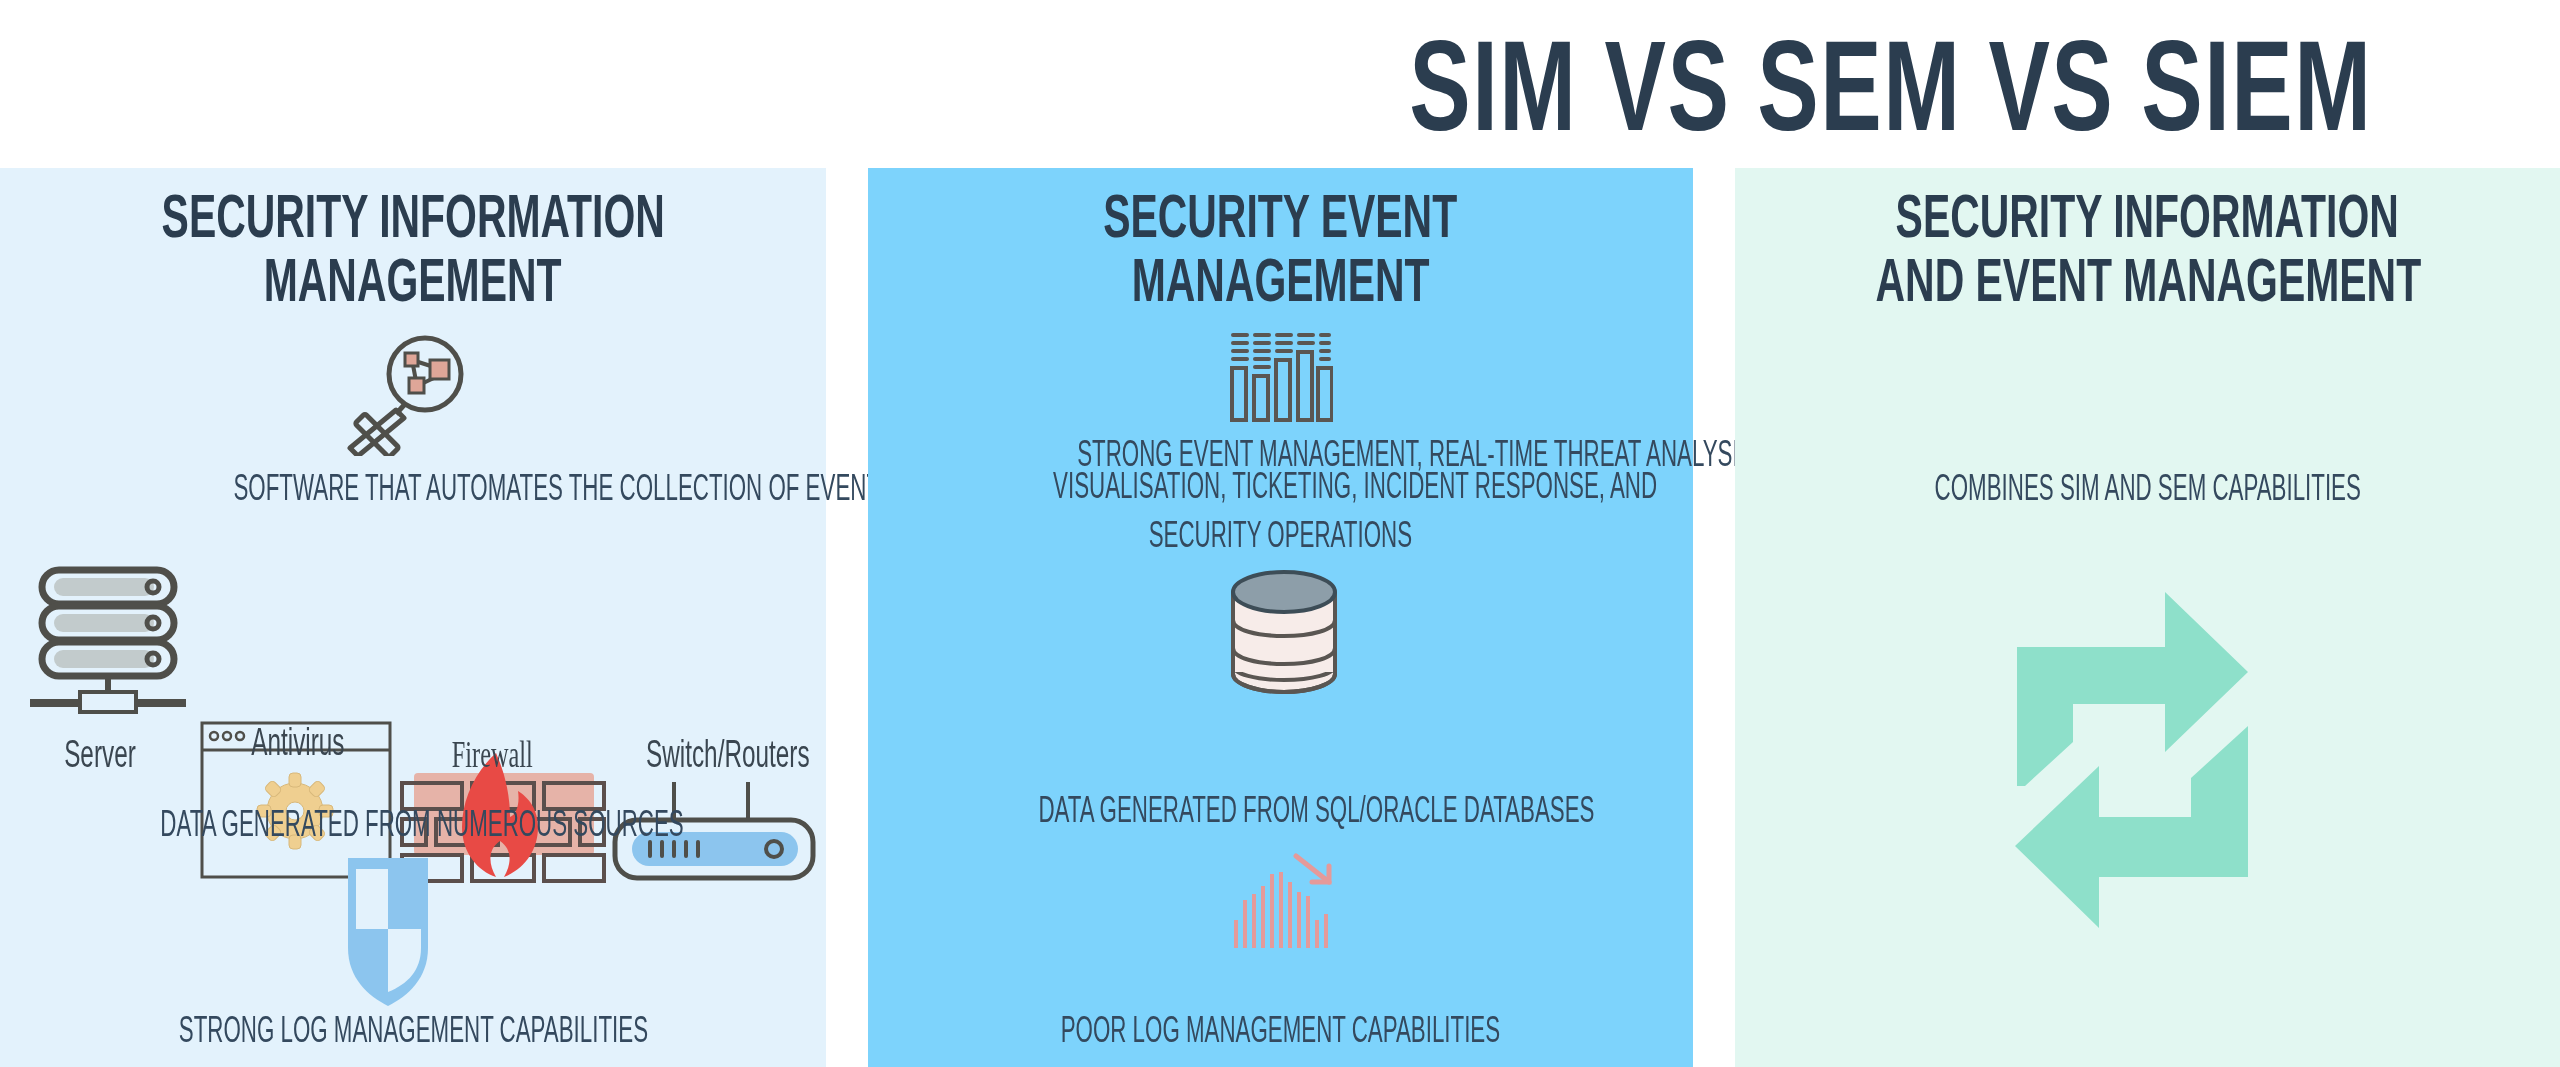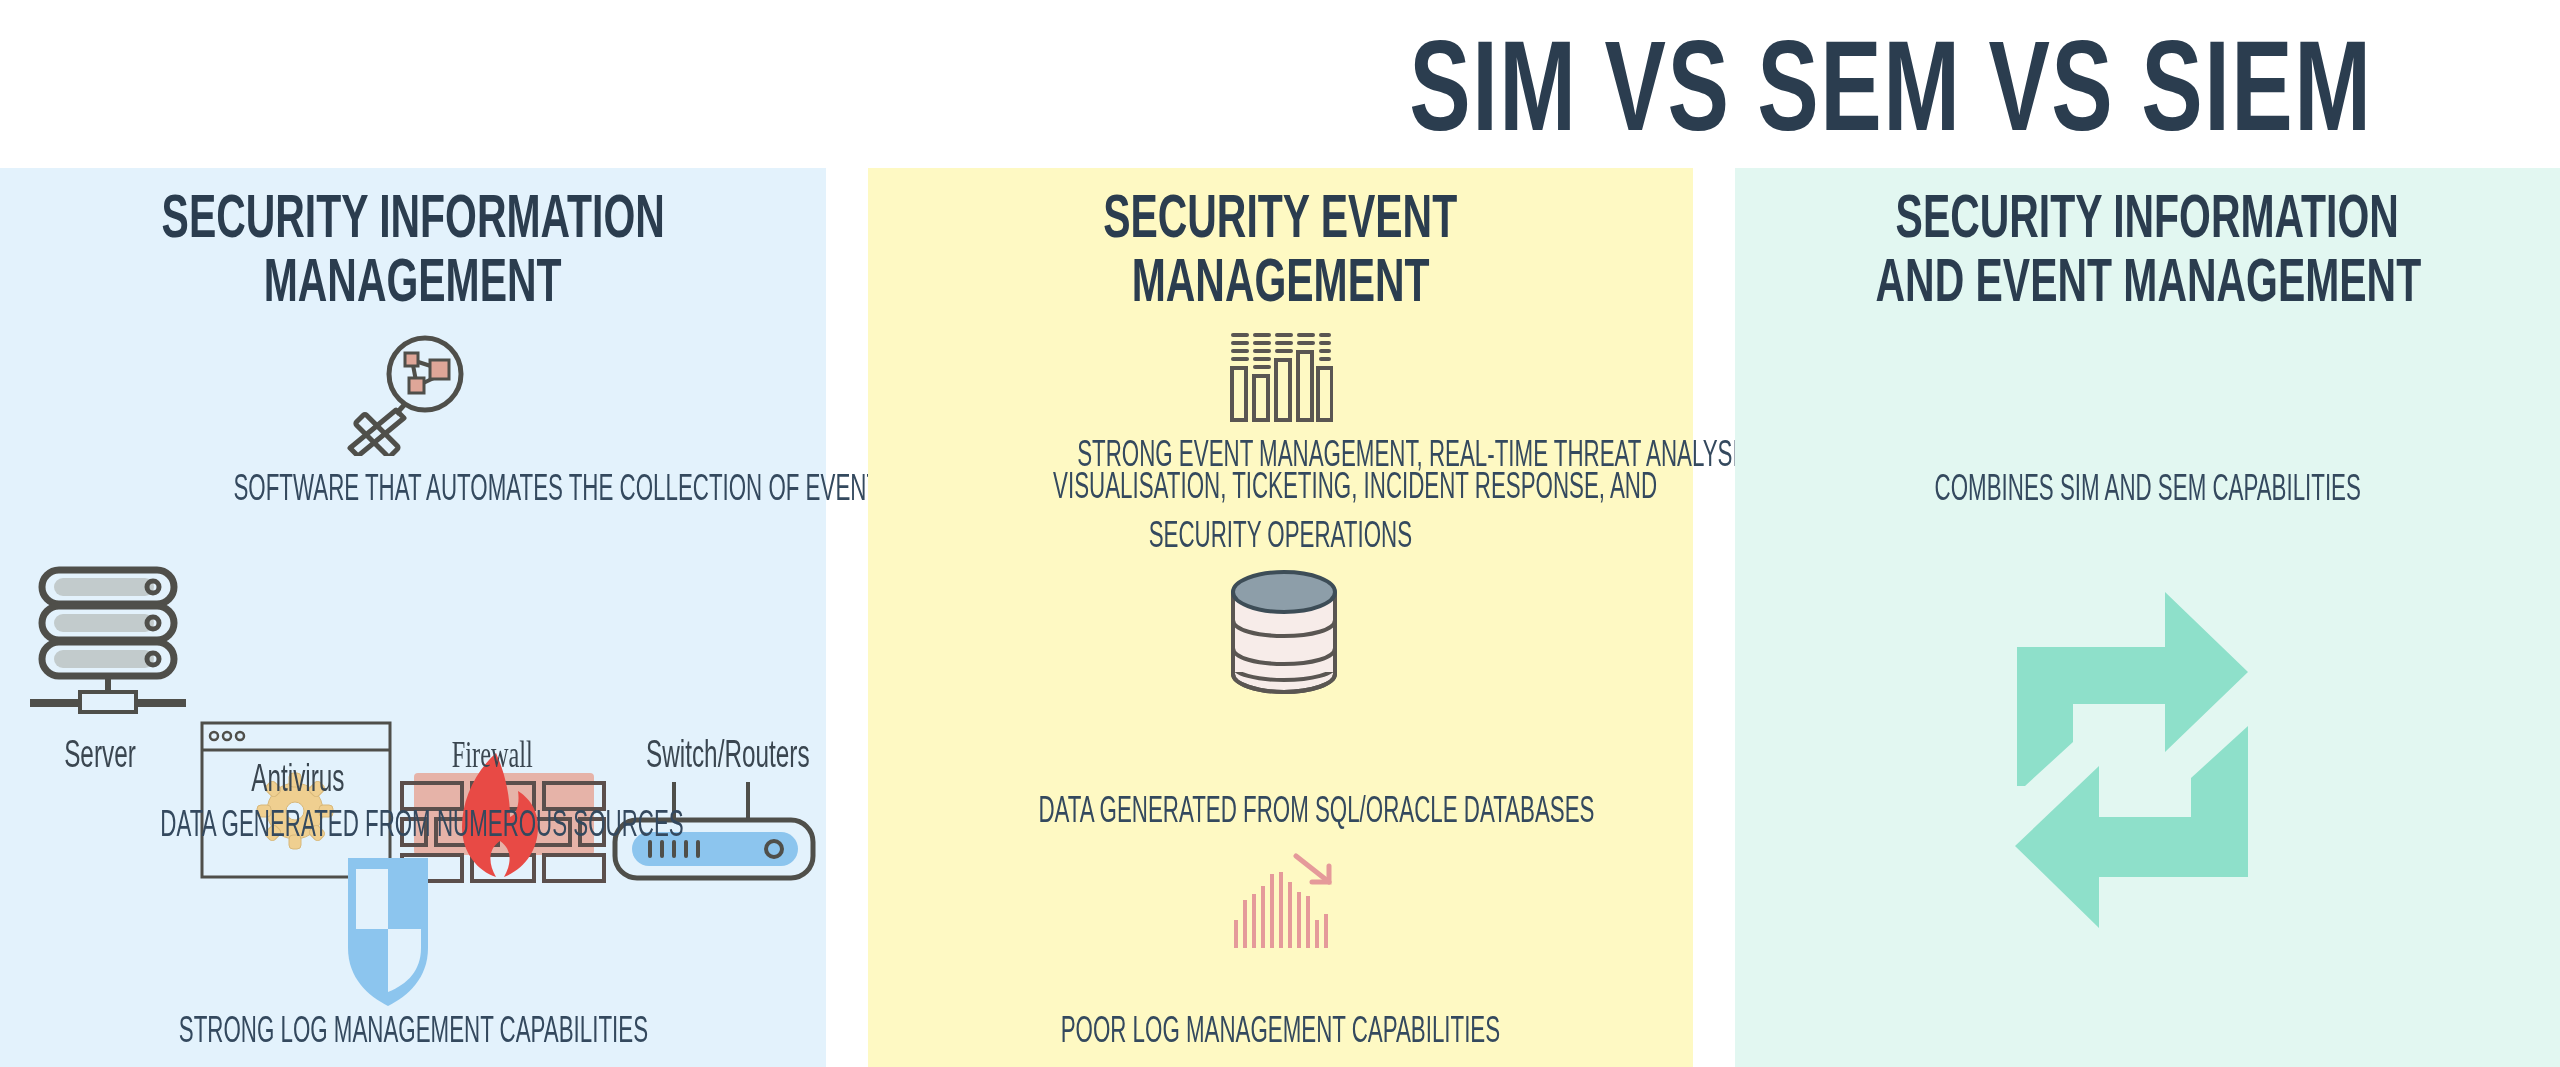--- a/index.html
+++ b/index.html
@@ -11,21 +11,21 @@
   }
   .abs { position: absolute; }
   .title {
     position: absolute; left: 0; top: 22px; width: 2560px; text-align: right;
     font-family: "Liberation Sans", sans-serif; font-weight: bold;
     font-size: 128px; line-height: 128px; color: #2b3d4f; letter-spacing: 2px;
   }
   .title span { display: inline-block; transform: scaleX(0.72); transform-origin: center; }
   .panel { position: absolute; top: 168px; height: 899px; }
   .p-sim { left: 0; width: 826px; background: #e3f2fc; }
-  .p-sem { left: 868px; width: 825px; background: #fef9c3; }
+  .p-sem { left: 868px; width: 825px; background: #7dd3fc; }
   .p-siem { left: 1735px; width: 825px; background: #e2f7f1; }
   .heading {
     position: absolute; left: 0; width: 100%; text-align: center;
     font-weight: bold; font-size: 62px; line-height: 64px; color: #2b3d4f;
   }
   .heading span { display: inline-block; transform: scaleX(0.66); transform-origin: center; white-space: nowrap; }
   .txt {
     position: absolute; left: 0; width: 100%; text-align: center;
     font-size: 36px; line-height: 48px; color: #34495e; white-space: nowrap;
   }
@@ -144,21 +144,21 @@
           <line x1="50" y1="62" x2="50" y2="76"></line>
         <line x1="62" y1="62" x2="62" y2="76"></line>
           <line x1="74" y1="62" x2="74" y2="76"></line>
         <line x1="86" y1="62" x2="86" y2="76"></line>
       </g>
       <circle cx="162" cy="69" r="8" fill="none" stroke="#4f4f4a" stroke-width="4"></circle>
     </svg>
   </div>
 
   <div class="lbl" style="left:20px; width:160px; top:566px;"><span>Server</span></div>
-  <div class="lbl" style="left:218px; width:160px; top:590px;"><span>Antivirus</span></div>
+  <div class="lbl" style="left:218px; width:160px; top:554px;"><span>Antivirus</span></div>
   <div class="lbl" style="left:412px; width:160px; top:566px;font-family:Liberation Serif, serif;"><span>Firewall</span></div>
   <div class="lbl" style="left:600px; width:220px; top:566px;"><span>Switch/Routers</span></div>
 
   <div class="txt" style="top:632px;text-align:center;"><span>DATA GENERATED FROM NUMEROUS SOURCES</span></div>
 
   <div class="abs" style="left:348px; top:690px;">
     <svg width="80" height="148" viewBox="0 0 80 148">
       <path d="M0 0 H80 V90 C80 120, 60 138, 40 148 C20 138, 0 120, 0 90 Z" fill="#8cc5ee"></path>
       <rect x="8" y="11" width="32" height="60" fill="#e3f2fc"></rect>
       <path d="M40 71 H73 V90 C73 112, 60 126, 40 134 Z" fill="#e3f2fc"></path>

